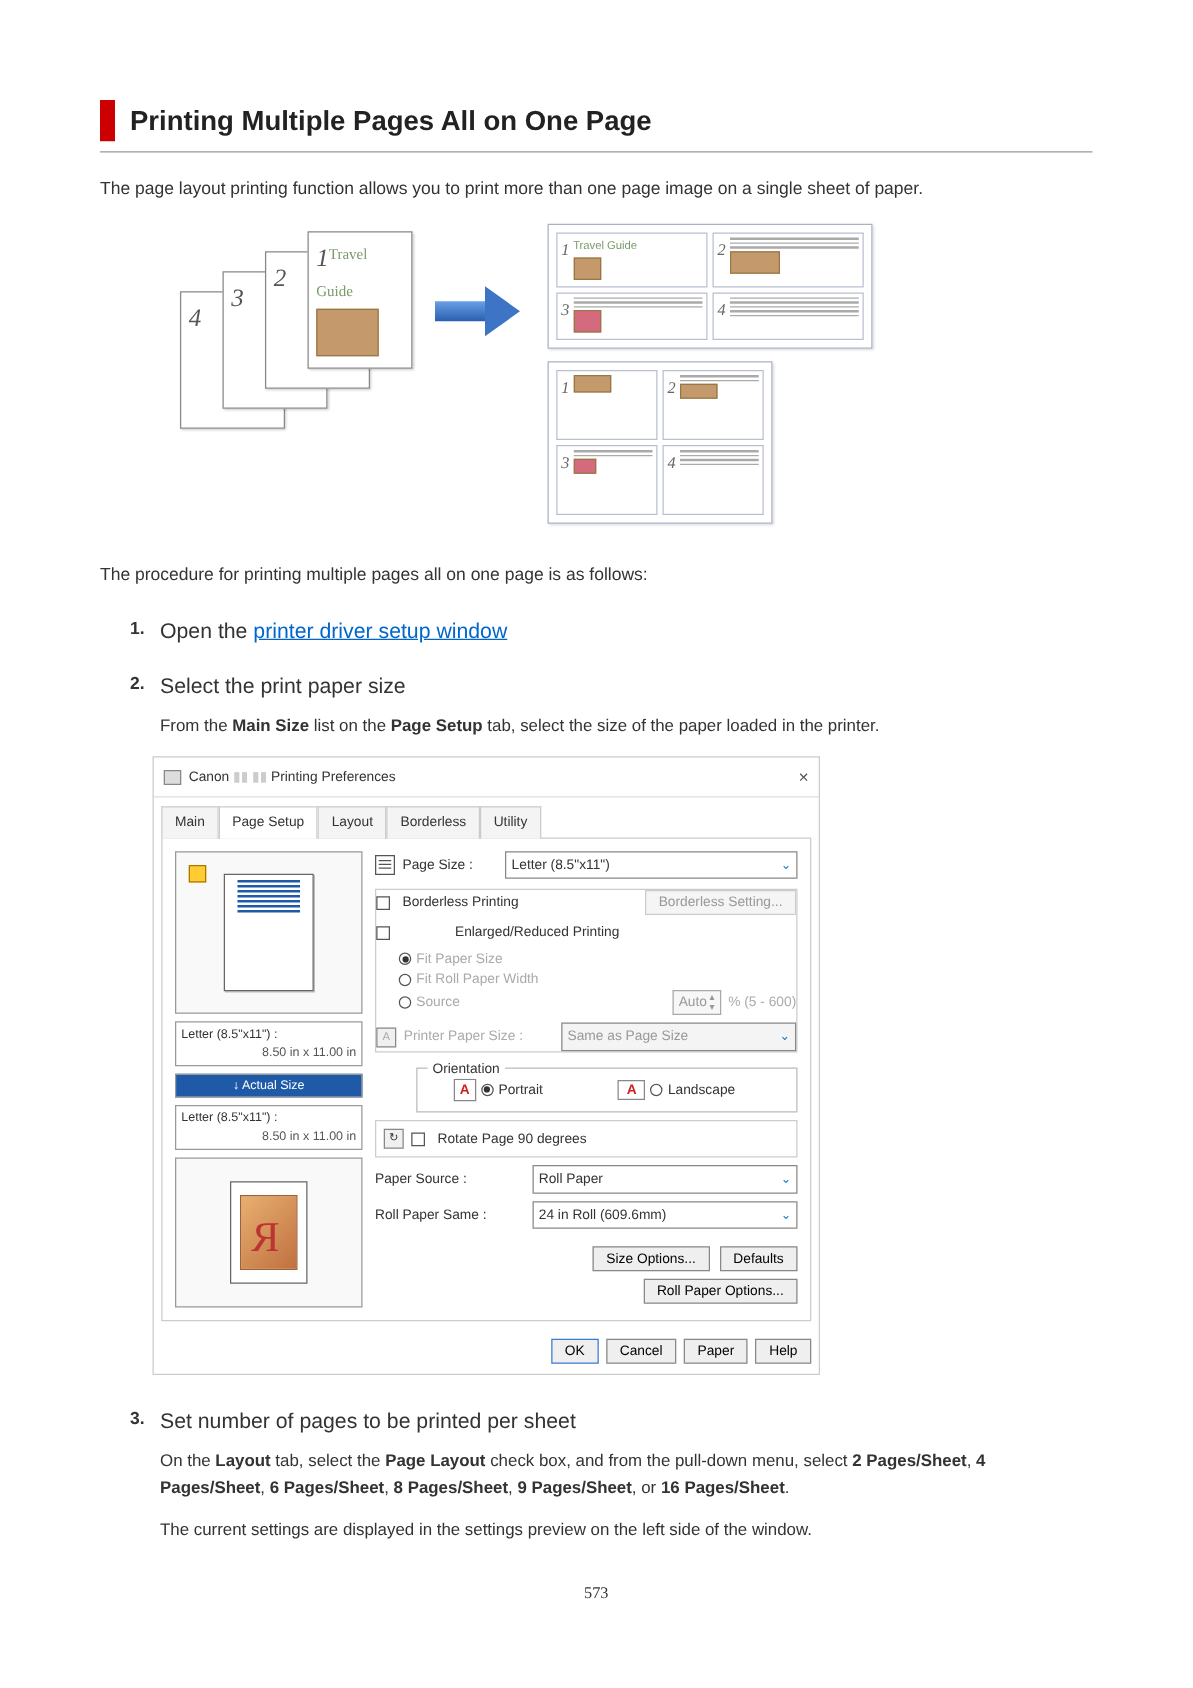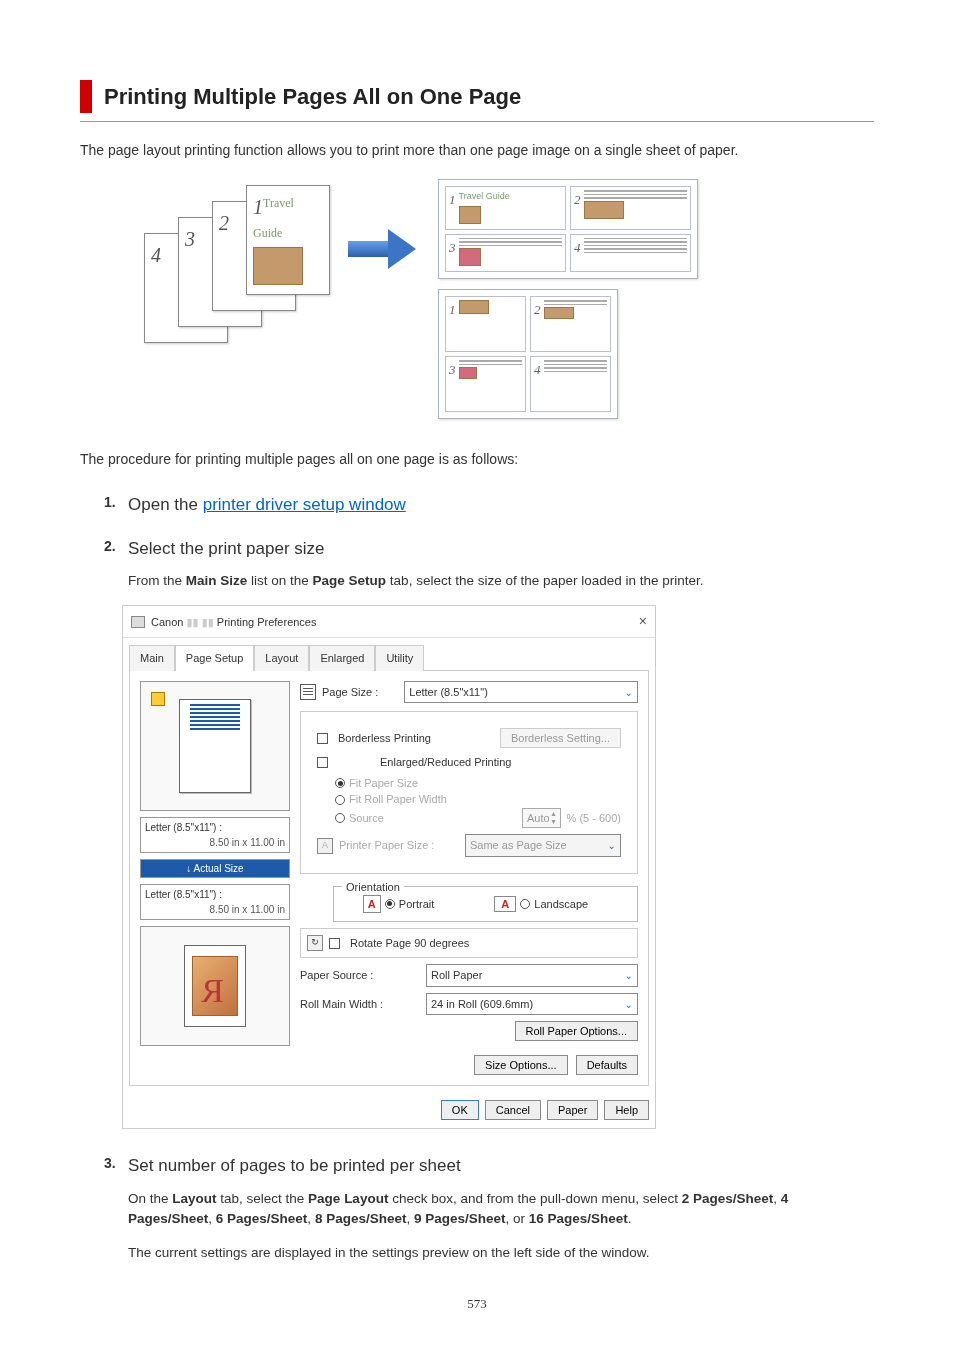--- a/index.html
+++ b/index.html
@@ -221,21 +221,21 @@
     <div class="dlg-titlebar-left">
       <span class="printer-icon"></span>
       <span><span>Canon</span> <span style="color:#ccc;">▮▮ ▮▮</span> <span>Printing Preferences</span></span>
     </div>
     <span class="dlg-close">×</span>
   </div>
   <div class="dlg-tabs">
     <div class="dlg-tab">Main</div>
     <div class="dlg-tab active">Page Setup</div>
     <div class="dlg-tab">Layout</div>
-    <div class="dlg-tab">Enlarged</div>
+    <div class="dlg-tab">Borderless</div>
     <div class="dlg-tab">Utility</div>
   </div>
   <div class="dlg-body">
     <div class="dlg-left">
       <div class="preview-box">
         <div class="marker"></div>
         <div class="sheet">
             <div class="line"></div>
             <div class="line"></div>
             <div class="line"></div>
@@ -264,21 +264,21 @@
     <div class="dlg-right">
       <div class="row">
         <span class="icon-page"></span>
         <span class="field-label" style="width:auto;">Page Size :</span>
         <div class="combo" style="margin-left:20px;">
           <span>Letter (8.5"x11")</span>
             <span class="chev">⌄</span>
         </div>
       </div>
 
-      <div style="border:1px solid #ccc;padding:16px;margin-top:2px;">
+      <div style="border:1px solid #ccc;padding:0;margin-top:2px;">
         <div class="row">
             <span class="checkbox"></span>
             <span>Borderless Printing</span>
           <span style="flex:1"></span>
           <button class="btn disabled">Borderless Setting...</button>
         </div>
         <div class="row" style="margin-top:6px;gap:48px;">
             <span class="checkbox"></span>
             <span>Enlarged/Reduced Printing</span>
           </div>
@@ -341,32 +341,32 @@
       </div>
 
       <div class="row">
         <span class="field-label">Paper Source :</span>
         <div class="combo">
             <span>Roll Paper</span>
             <span class="chev">⌄</span>
           </div>
       </div>
       <div class="row">
-        <span class="field-label">Roll Main Width :</span>
+        <span class="field-label">Roll Paper Same :</span>
         <div class="combo">
             <span>24 in Roll (609.6mm)</span>
             <span class="chev">⌄</span>
           </div>
       </div>
-      <div class="row" style="justify-content:flex-end;">
-        <button class="btn">Roll Paper Options...</button>
-      </div>
       <div class="row" style="justify-content:flex-end;gap:8px;margin-top:8px;">
         <button class="btn">Size Options...</button>
         <button class="btn">Defaults</button>
+      </div>
+      <div class="row" style="justify-content:flex-end;">
+        <button class="btn">Roll Paper Options...</button>
       </div>
     </div>
   </div>
   <div class="btn-row">
     <button class="btn" style="border:1px solid #3a7bd5;">OK</button>
     <button class="btn">Cancel</button>
     <button class="btn">Paper</button>
     <button class="btn">Help</button>
   </div>
 </div>

